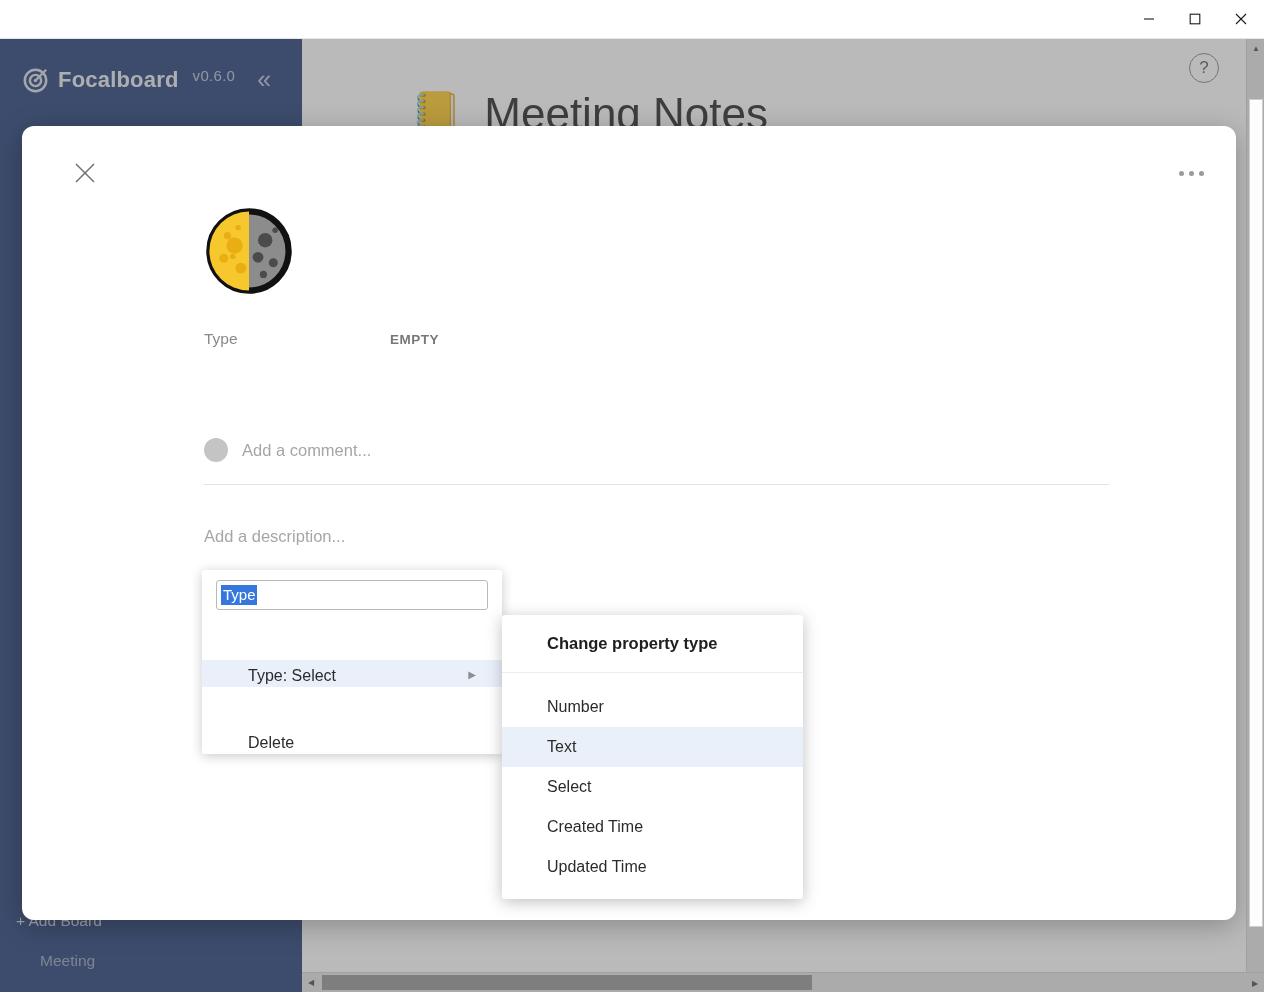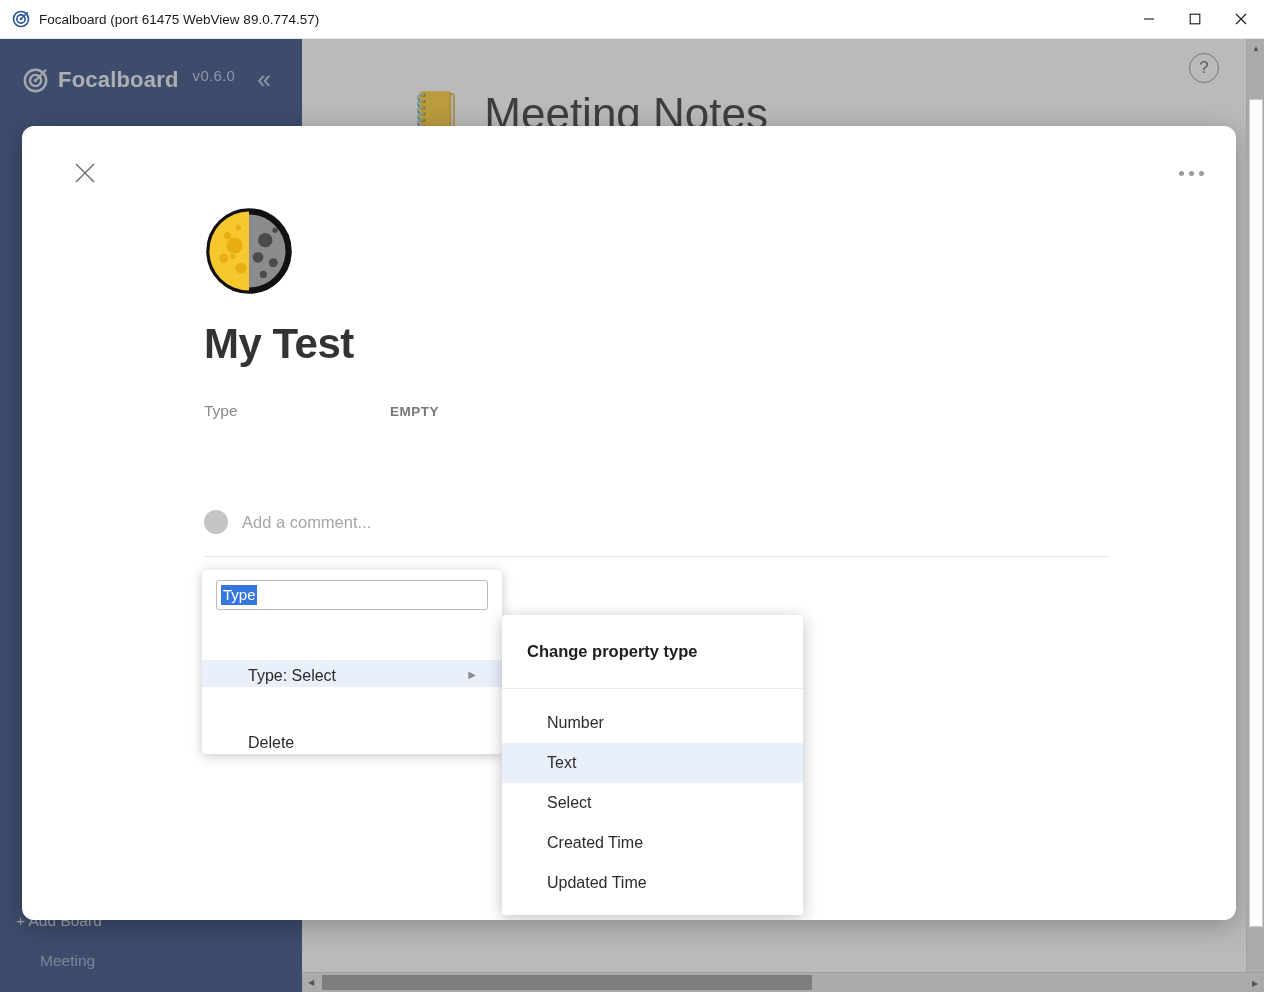--- a/index.html
+++ b/index.html
@@ -249,50 +249,39 @@
   .type-menu {
     position: absolute; left: 480px; top: 489px;
     width: 301px;
     background: #ffffff;
     border-radius: 3px;
     box-shadow: 0 3px 16px rgba(0,0,0,.25);
     z-index: 30;
     padding-bottom: 12px;
   }
   .type-menu-header {
-    height: 74px; display: flex; align-items: center;
-    padding-left: 25px;
+    height: 58px; display: flex; align-items: center;
+    padding-left: 45px;
     font-size: 16.5px; font-weight: bold; color: #202020;
     border-bottom: 1px solid #ececec;
   }
   .type-menu-item {
     height: 40px; display: flex; align-items: center;
     padding-left: 45px;
     font-size: 16px; color: #2b2b2b;
   }
   .type-menu-item.active { background: #eaf0fa; }
   .type-menu-list { padding-top: 14px; }
 </style>
 </head>
 <body>
 
 <div id="app">
 
   <div class="titlebar">
-    <div class="titlebar-left">
-      <span class="app-logo">
-        <svg viewBox="0 0 24 24" width="18" height="18">
-          <circle cx="12" cy="12" r="10" fill="none" stroke="#2a5699" stroke-width="2.2"></circle>
-          <circle cx="12" cy="12" r="5.5" fill="none" stroke="#2a5699" stroke-width="2.2"></circle>
-          <circle cx="12" cy="12" r="1.8" fill="#2a5699"></circle>
-          <path d="M13 11 L21 3" stroke="#2a5699" stroke-width="2" fill="none"></path>
-        </svg>
-      </span>
-      <span class="titlebar-text">Focalboard (port 61475 WebView 89.0.774.57)</span>
-    </div>
     <div class="win-controls">
       <span class="win-btn">
         <svg width="12" height="12" viewBox="0 0 12 12">
             <path d="M1 6 H11" stroke="#1a1a1a" stroke-width="1.1"></path>
           </svg>
       </span>
       <span class="win-btn">
         <svg width="12" height="12" viewBox="0 0 12 12">
             <rect x="1.2" y="1.2" width="9.6" height="9.6" fill="none" stroke="#1a1a1a" stroke-width="1.1"></rect>
           </svg>
@@ -365,21 +354,20 @@
           <circle cx="38" cy="24" r="3" fill="#e8ae12"></circle>
           <circle cx="32" cy="56" r="3" fill="#e8ae12"></circle>
           <circle cx="68" cy="38" r="8" fill="#4b4b4b"></circle>
           <circle cx="60" cy="57" r="6" fill="#4b4b4b"></circle>
           <circle cx="77" cy="63" r="5" fill="#4b4b4b"></circle>
           <circle cx="66" cy="76" r="4" fill="#4b4b4b"></circle>
           <circle cx="79" cy="27" r="3" fill="#4b4b4b"></circle>
         </svg>
       </span>
 
-      <div class="card-title">My Test</div>
 
       <div class="prop-row">
         <span class="prop-name">Type</span>
         <span class="prop-value">EMPTY</span>
       </div>
 
       <div class="comment-row">
         <span class="avatar"></span>
         <span class="comment-placeholder">Add a comment...</span>
       </div>

